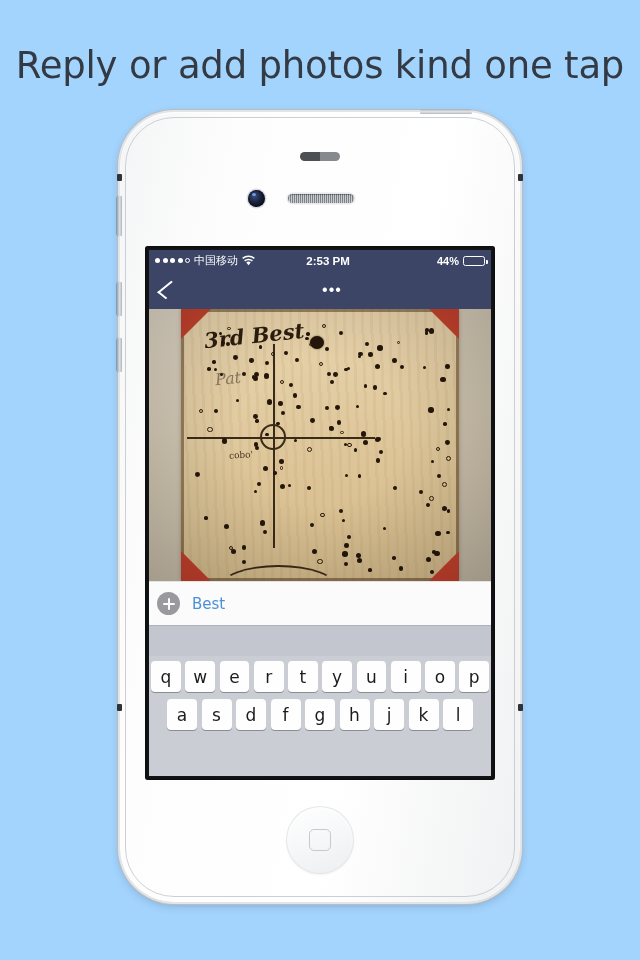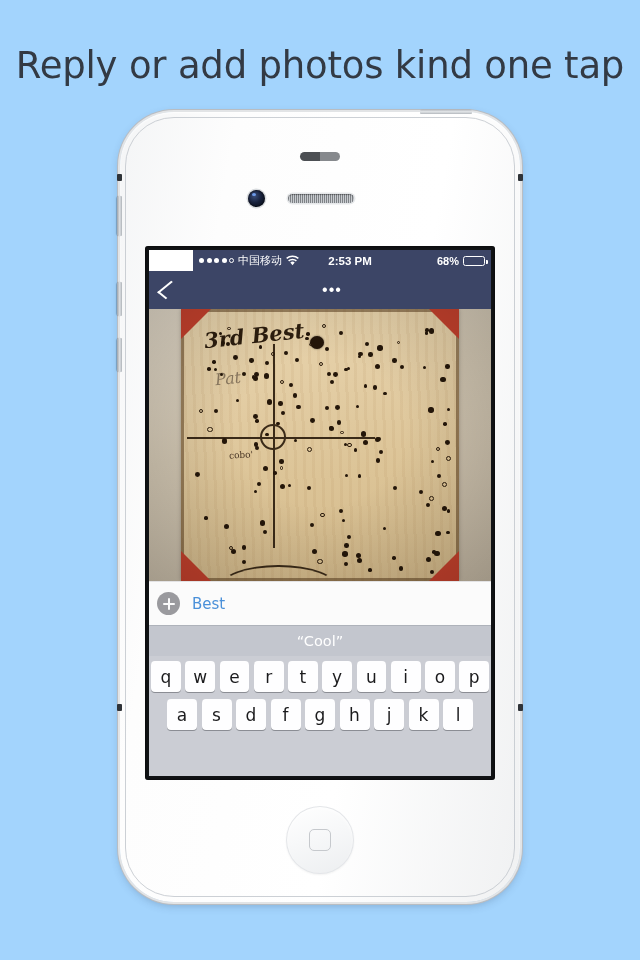--- a/index.html
+++ b/index.html
@@ -160,21 +160,20 @@
   .statusbar {
     height: 21px;
     background: #3c4566;
     display: flex;
     align-items: center;
     padding: 4px 6px;
     color: #fff;
     font-size: 11px;
     font-weight: bold;
     position: relative;
-    margin-left: 44px;
   }
   .sb-left { display: flex; align-items: center; gap: 4px; }
   .sig-dots { display: flex; gap: 2.5px; align-items: center; }
   .dot {
     width: 5px; height: 5px; border-radius: 50%;
     background: #fff;
   }
   .dot.empty { background: transparent; border: 1px solid #fff; width: 5px; height: 5px; }
   .carrier { font-size: 11px; font-weight: normal; letter-spacing: 0; }
   .wifi-ico { width: 13px; height: 11px; display: block; }
@@ -472,21 +471,21 @@
             </div>
             <span class="carrier">中国移动</span>
             <svg class="wifi-ico" viewBox="0 0 16 13">
               <path d="M8 12.2 5.3 8.9a4.4 4.4 0 0 1 5.4 0z" fill="#fff"></path>
               <path d="M8 6.2a6.6 6.6 0 0 0-4.2 1.5L2.6 6.2A8.5 8.5 0 0 1 8 4.3a8.5 8.5 0 0 1 5.4 1.9l-1.2 1.5A6.6 6.6 0 0 0 8 6.2z" fill="#fff"></path>
               <path d="M8 2.2a10.6 10.6 0 0 0-6.6 2.3L.2 3A12.5 12.5 0 0 1 8 .4 12.5 12.5 0 0 1 15.8 3l-1.2 1.5A10.6 10.6 0 0 0 8 2.2z" fill="#fff"></path>
             </svg>
           </div>
           <div class="sb-time">2:53 PM</div>
           <div class="sb-right">
-            <span>68%</span>
+            <span>44%</span>
             <span class="battery"><span class="batt-fill" style="width:95%"></span></span>
           </div>
         </div>
 
         <div class="navbar">
           <div class="nav-back">
             <span class="chev"></span>
           </div>
           <div class="nav-center">
             <span class="nav-dots">•••</span>
@@ -664,21 +663,20 @@
             <div class="photo-shade"></div>
           </div>
         </div>
 
         <div class="inputbar">
           <div class="plus-btn"></div>
           <div class="send-btn">Best</div>
         </div>
 
         <div class="autocomplete">
-          <div class="ac-item">“Cool”</div>
         </div>
 
         <div class="keyboard">
           <div class="krow row1" id="krow1">
               <div class="key">q</div>
               <div class="key">w</div>
               <div class="key">e</div>
               <div class="key">r</div>
               <div class="key">t</div>
               <div class="key">y</div>

